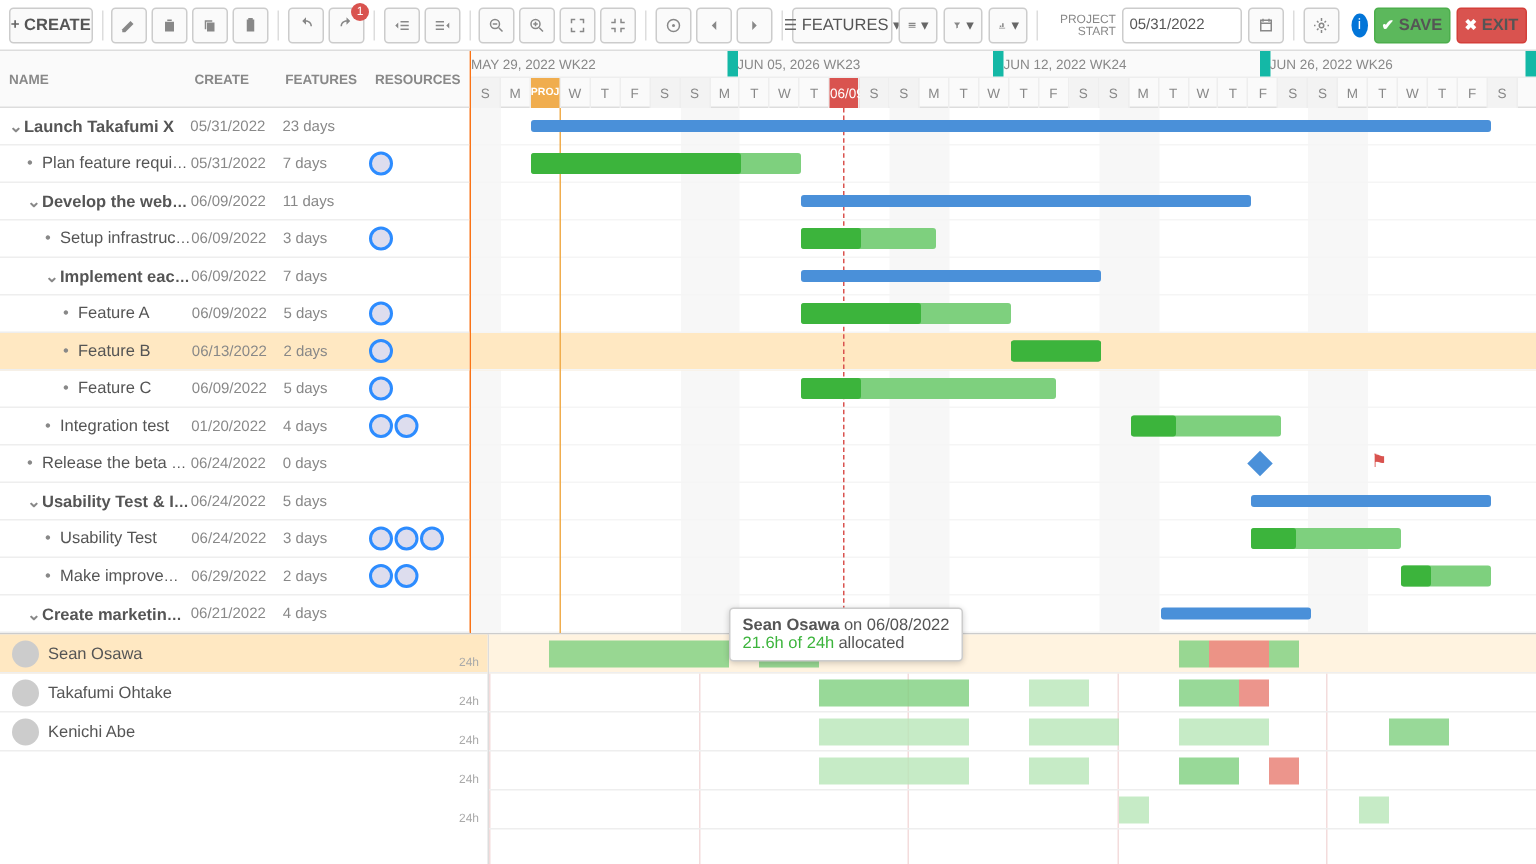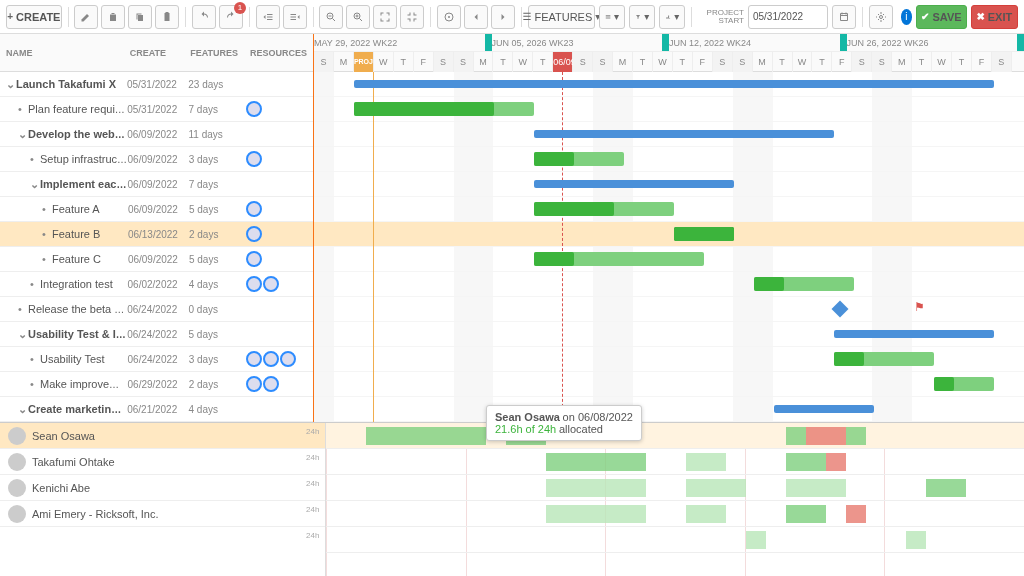--- a/index.html
+++ b/index.html
@@ -63,21 +63,21 @@
 .res-names{width:326px;border-right:1px solid #ddd}
 .res-row{height:26px;display:flex;align-items:center;padding-left:8px;border-bottom:1px solid #eee;gap:6px}
 .res-row.sel{background:#ffe8c2}
 .res-av{width:18px;height:18px;border-radius:50%;background:#ccc}
 .res-tl{flex:1;position:relative}
 .res-tlrow{height:26px;border-bottom:1px solid #eee;position:relative}
 .res-tlrow.sel{background:#fff3e0}
 .alloc{position:absolute;height:18px;top:4px;background:#7ed07e;opacity:0.8}
 .alloc.light{background:#b8e6b8}
 .alloc.over{background:#e77b6f}
-.tick{position:absolute;left:-20px;font-size:8px;color:#aaa;top:4px}
+.tick{position:absolute;left:-20px;font-size:8px;color:#aaa;top:14px}
 .grid-v{position:absolute;top:0;bottom:0;border-right:1px solid #f3dcdc;width:0}
 
 .tooltip{position:absolute;background:#fff;border:1px solid #ccc;border-radius:3px;padding:5px 8px;box-shadow:0 1px 4px rgba(0,0,0,0.2);z-index:10;font-size:10px}
 .tooltip .alloc-txt{color:#3cb43c}
 svg{width:12px;height:12px;fill:#888}
 </style>
 </head>
 <body>
 
 <div class="toolbar">
@@ -270,21 +270,21 @@
         <div class="grow">
           <div class="tname ind3"><span class="chev">•</span><span>Feature C</span></div>
           <div class="tstart">06/09/2022</div>
           <div class="tdur">5 days</div>
           <div class="tres">
             <span class="av"></span>
           </div>
         </div>
         <div class="grow">
           <div class="tname ind2"><span class="chev">•</span><span>Integration test</span></div>
-          <div class="tstart">06/02/2022</div>
+          <div class="tstart">01/20/2022</div>
           <div class="tdur">4 days</div>
           <div class="tres">
             <span class="av"></span>
             <span class="av"></span>
           </div>
         </div>
         <div class="grow">
           <div class="tname ind1"><span class="chev">•</span><span>Release the beta version</span></div>
           <div class="tstart">06/24/2022</div>
           <div class="tdur">0 days</div>
@@ -439,24 +439,20 @@
         <span class="res-av"></span>
         <span>Sean Osawa</span>
       </div>
       <div class="res-row">
         <span class="res-av"></span>
         <span>Takafumi Ohtake</span>
       </div>
       <div class="res-row">
         <span class="res-av"></span>
         <span>Kenichi Abe</span>
-      </div>
-      <div class="res-row">
-        <span class="res-av"></span>
-        <span>Ami Emery - Ricksoft, Inc.</span>
       </div>
     </div>
   <div class="res-tl" id="res-tl">
     <div class="tooltip" style="left:160px;top:-18px">
       <b>Sean Osawa</b> <span>on 06/08/2022</span><br>
       <span class="alloc-txt">21.6h of 24h</span> <span>allocated</span>
     </div>
   <div class="grid-v" style="left: 0px;"></div>
       <div class="grid-v" style="left: 139.6px;"></div>
       <div class="grid-v" style="left: 279.2px;"></div>

